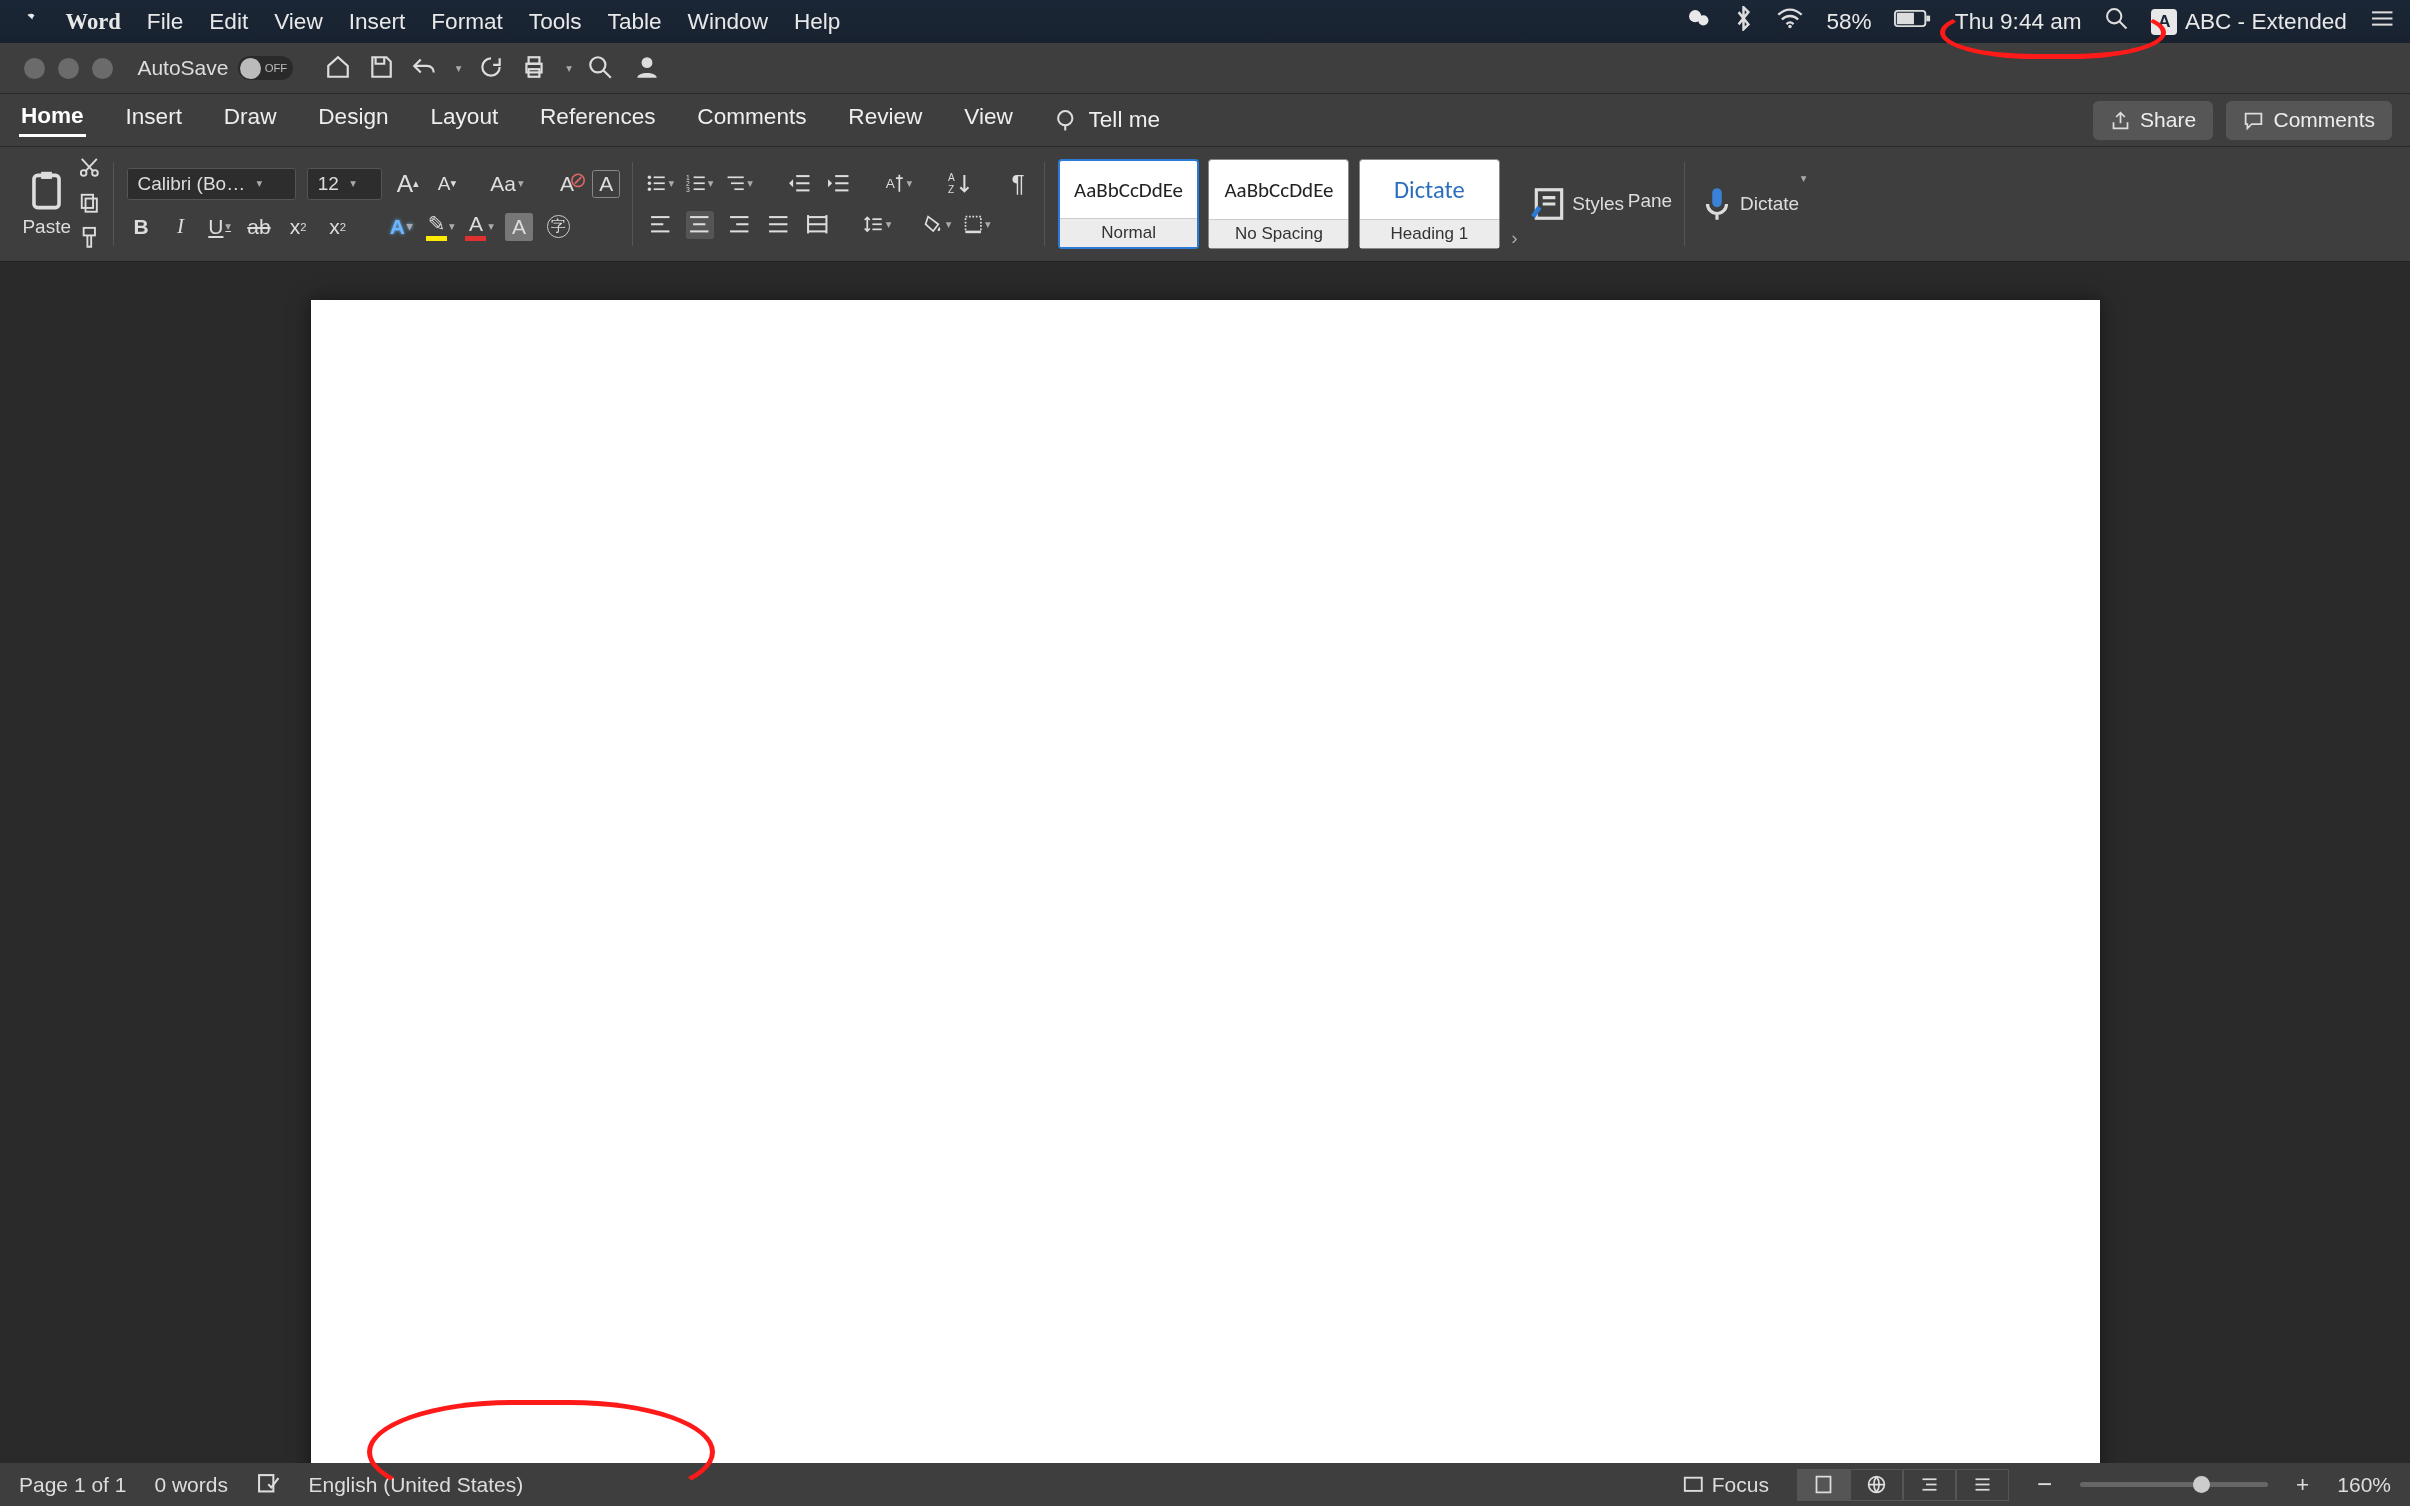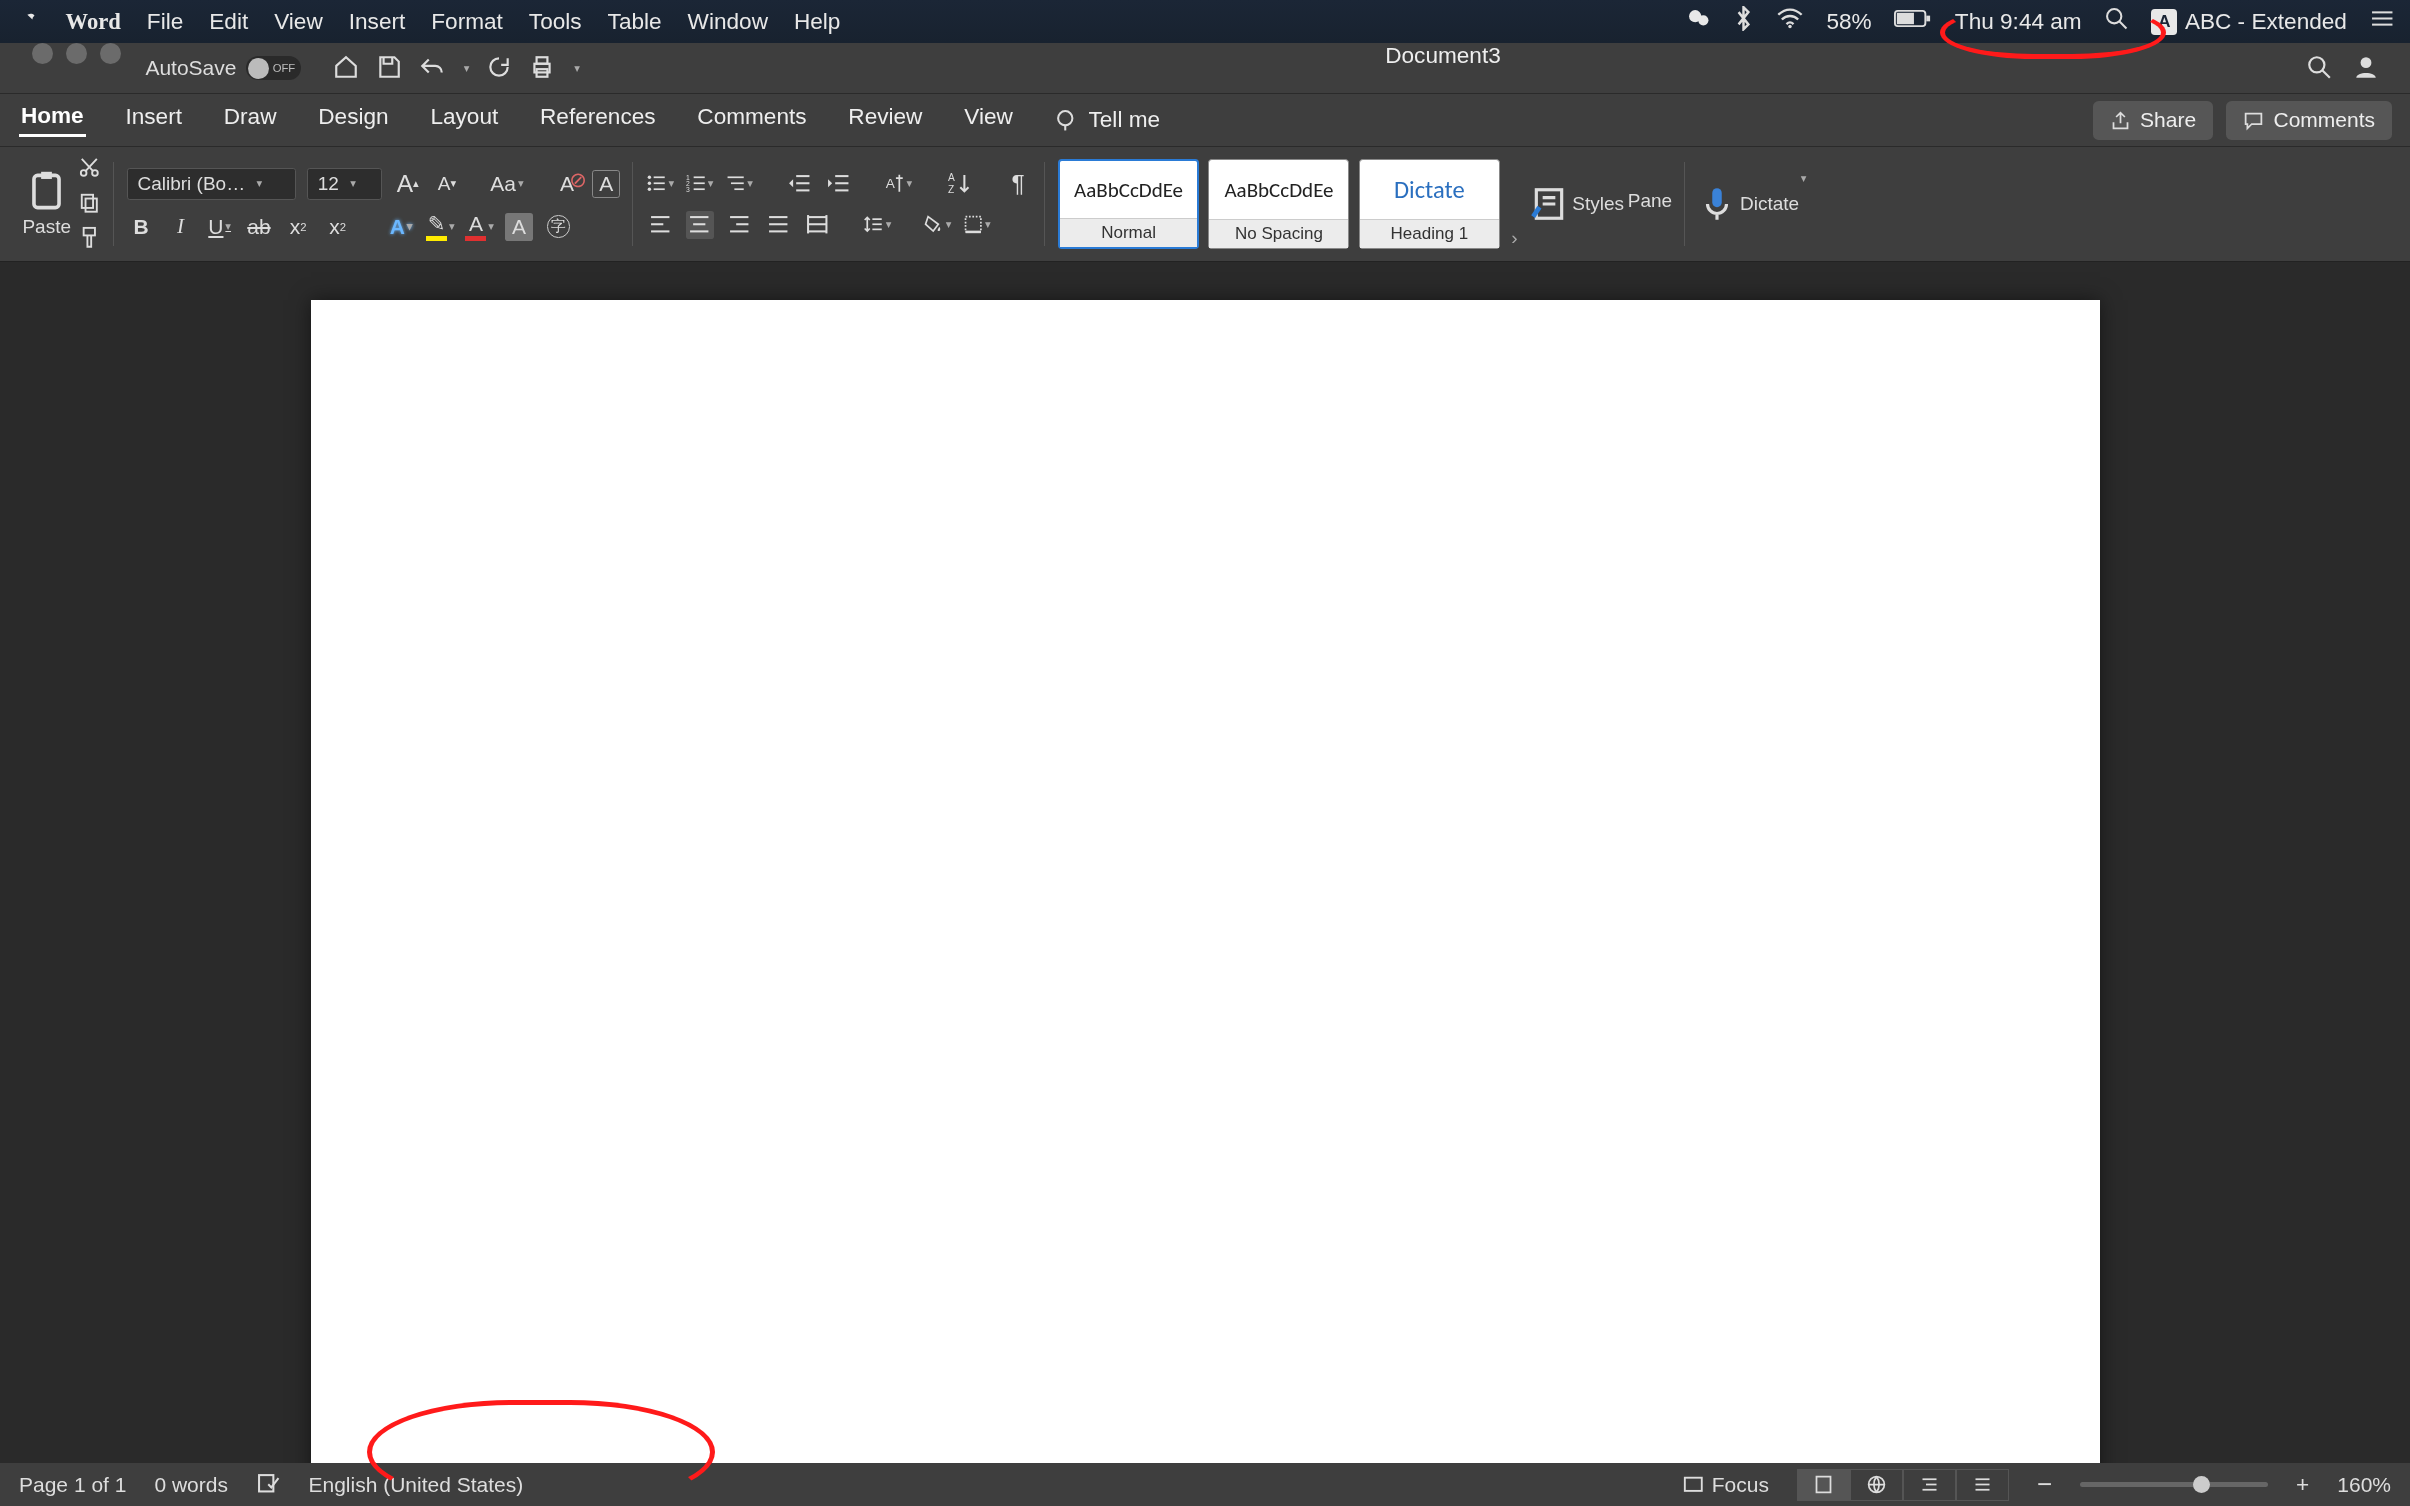--- a/index.html
+++ b/index.html
@@ -15,22 +15,22 @@
   .menubar .app-name { font-weight: 700; font-family: Liberation Serif, serif; }
   .menubar .menus { display: flex; gap: 26px; }
   .menubar .spacer { flex: 1; }
   .menubar .right { display: flex; align-items: center; gap: 22.6px; }
   .menubar .right svg { fill: #e8e8e8; }
   .input-src { display: flex; align-items: center; gap: 7.5px; position: relative; z-index: 2; }
   .input-src .badge { width: 26px; height: 26px; background: #e8e8e8; color: #1b2636; border-radius: 3.8px; display:flex; align-items:center; justify-content:center; font-weight:700; font-size:17px; }
 
   
   .titlebar {
-    height: 51px; background: #3e3e3e; display: flex; 
-    color: #ddd; padding: 0 32px; gap: 15px; border-bottom: 0.9px solid #2a2a2a;
+    height: 51px; background: #3e3e3e; display: flex; align-items: center;
+    color: #ddd; padding: 0 24px; gap: 15px; border-bottom: 0.9px solid #2a2a2a;
   }
   .traffic { display:flex; gap:13px; }
   .traffic span { width:21px; height:21px; border-radius:50%; background:#6b6b6b; display:block; }
   .autosave { display:flex; align-items:center; gap:9.4px; font-size:21px; color:#ddd; margin-left:9.4px;}
   .toggle { width:55px; height:24.5px; border-radius:12.2px; background:#2a2a2a; position:relative; display:flex; align-items:center; }
   .toggle .knob { width:21px; height:21px; border-radius:50%; background:#bbb; margin-left:1.9px; }
   .toggle .lbl { font-size:11.3px; color:#bbb; position:absolute; right:5.6px; }
   .qat { display:flex; align-items:center; gap:17px; margin-left:17px; }
   .qat svg { width:26px; height:26px; fill:#ddd; }
   .doc-title { flex:1; text-align:center; font-size:22.6px; color:#eee; }
@@ -191,21 +191,20 @@
     <span><svg viewBox="0 0 24 24">
           <path d="M12 4 A8 8 0 1 0 20 12 M20 4 V10 H14" class="stroke"></path>
         </svg></span>
     <span><svg viewBox="0 0 24 24">
           <rect x="5" y="9" width="14" height="8" class="stroke"></rect>
           <rect x="7" y="3" width="10" height="6" class="stroke"></rect>
           <rect x="7" y="14" width="10" height="7" class="stroke"></rect>
         </svg></span>
     <span class="chev">▾</span>
   </div>
-  <div class="doc-title">Document3</div>
   <div class="right">
     <span><svg viewBox="0 0 24 24">
           <circle cx="10" cy="10" r="7" class="stroke"></circle>
           <line x1="15" y1="15" x2="22" y2="22" class="stroke"></line>
         </svg></span>
     <span><svg viewBox="0 0 24 24">
           <circle cx="12" cy="8" r="5" fill="#ddd"></circle>
           <path d="M3 22 C3 16 21 16 21 22 Z" fill="#ddd"></path>
         </svg></span>
   </div>

